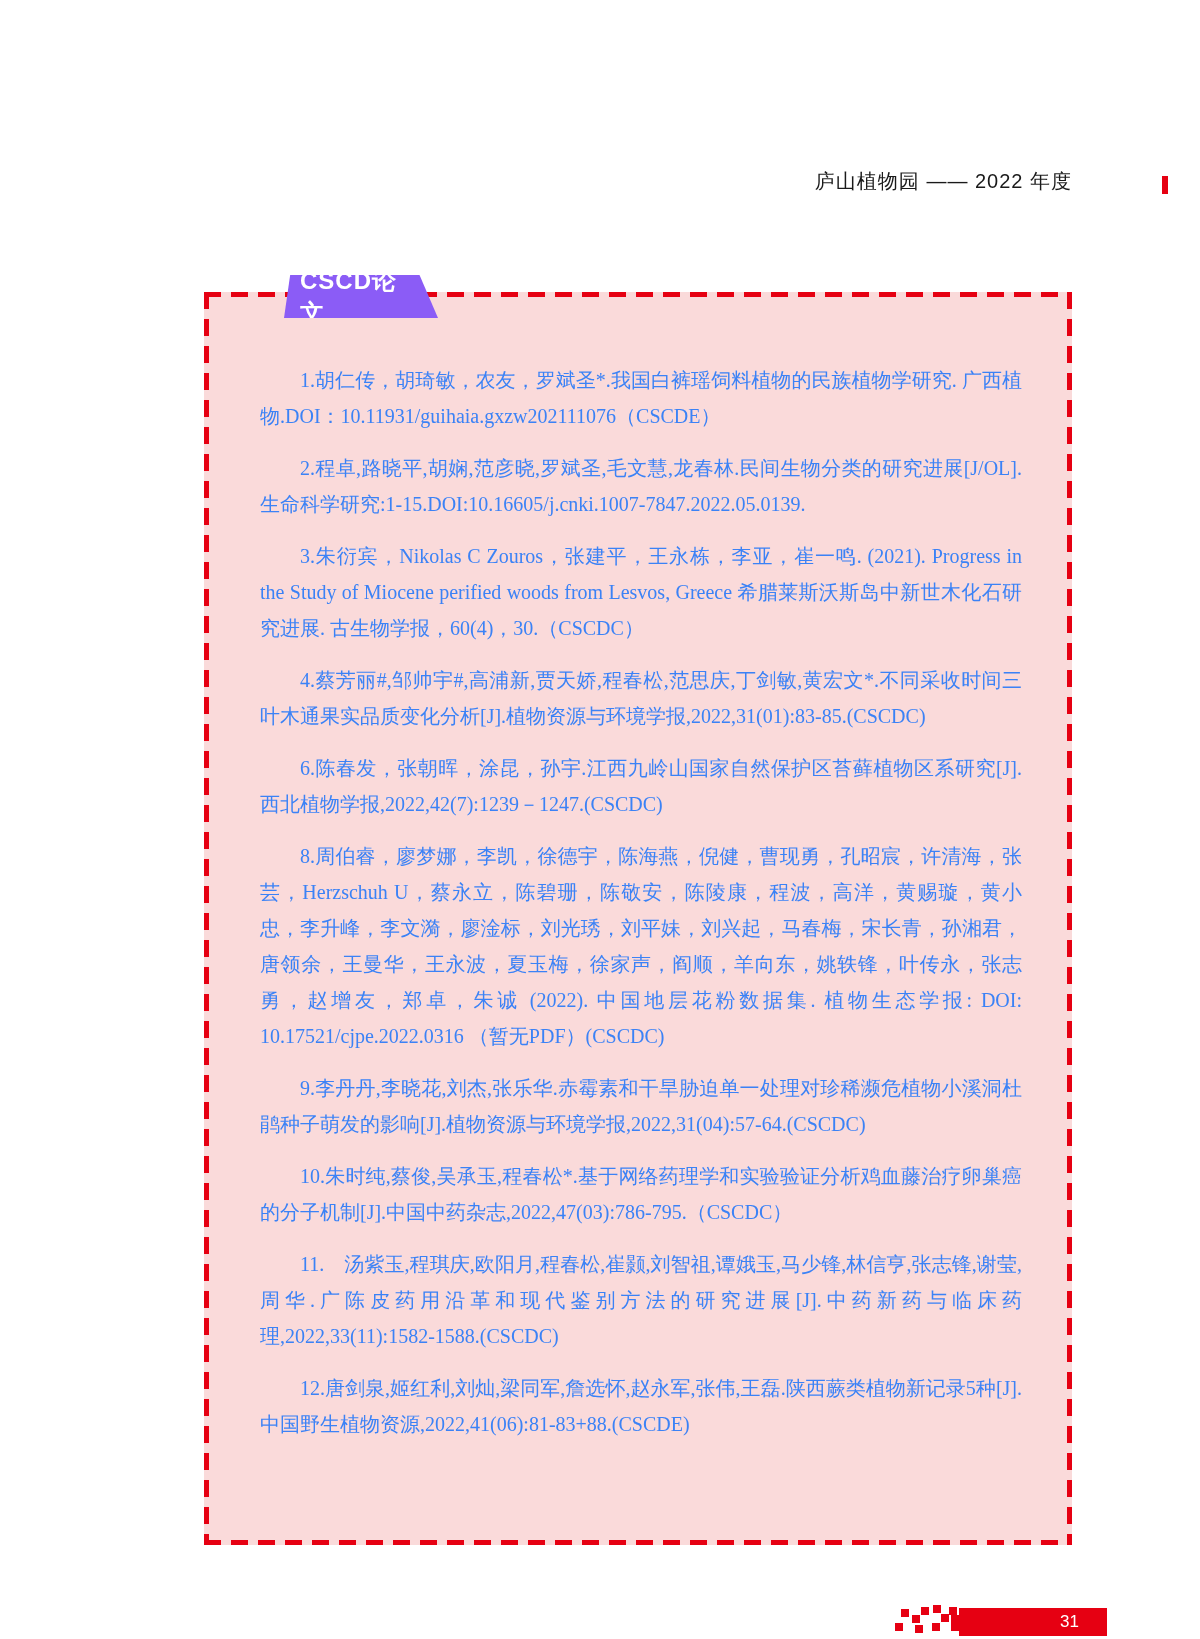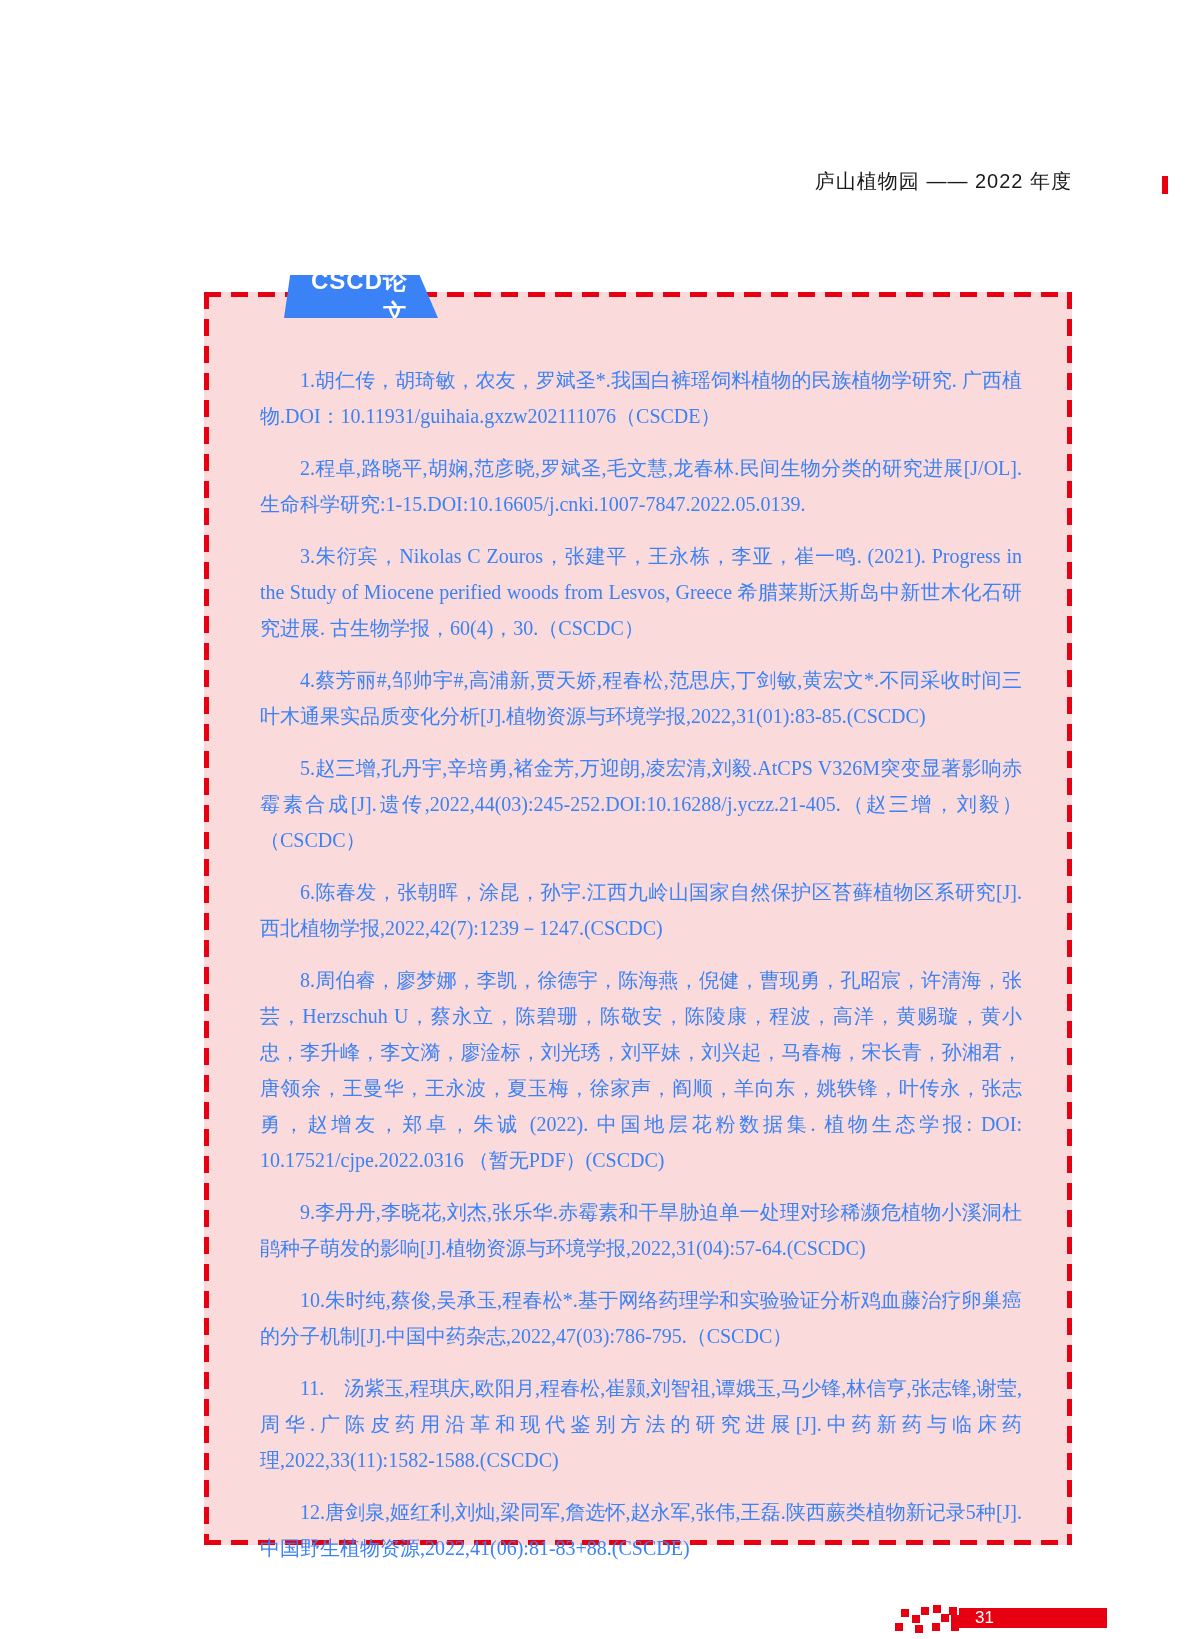--- a/index.html
+++ b/index.html
@@ -57,27 +57,26 @@
   .dash-left { left: 140px; }
   .dash-right { left: 1003px; }
 
   
   .section-tab {
     position: absolute;
     left: 220px;
     top: 211px;
     width: 154px;
     height: 43px;
-    background: #3b82f6;
+    background: #8b5cf6;
     clip-path: polygon(4% 0, 88% 0, 100% 100%, 0 100%);
     display: flex;
     align-items: center;
     justify-content: center;
     z-index: 3;
-    text-align: right;
   }
   .section-tab span {
     font-family: "Liberation Sans", sans-serif;
     font-weight: bold;
     font-size: 24px;
     color: #ffffff;
     letter-spacing: 1px;
     padding-right: 14px;
   }
 
@@ -100,24 +99,25 @@
     margin-bottom: 11px;
     white-space: pre-wrap;
   }
 
   
   .page-num-bar {
     position: absolute;
     left: 895px;
     top: 1544px;
     width: 148px;
-    height: 20px;
+    height: 28px;
     background: #e60012;
     display: flex;
     align-items: center;
+    justify-content: flex-end;
   }
   .page-num-bar span {
     font-family: "Liberation Sans", sans-serif;
     font-size: 17px;
     color: #ffffff;
     padding-right: 12px;
     line-height: 20px;
   }
   .px-sq {
     position: absolute;
@@ -147,21 +147,20 @@
   <div class="refs">
 
       <p class="ref">1.胡仁传，胡琦敏，农友，罗斌圣*.我国白裤瑶饲料植物的民族植物学研究. 广西植物.DOI：10.11931/guihaia.gxzw202111076（CSCDE）</p>
 
       <p class="ref">2.程卓,路晓平,胡娴,范彦晓,罗斌圣,毛文慧,龙春林.民间生物分类的研究进展[J/OL].生命科学研究:1-15.DOI:10.16605/j.cnki.1007-7847.2022.05.0139.</p>
 
       <p class="ref">3.朱衍宾，Nikolas C Zouros，张建平，王永栋，李亚，崔一鸣. (2021). Progress in the Study of Miocene perified woods from Lesvos, Greece 希腊莱斯沃斯岛中新世木化石研究进展. 古生物学报，60(4)，30.（CSCDC）</p>
 
       <p class="ref">4.蔡芳丽#,邹帅宇#,高浦新,贾天娇,程春松,范思庆,丁剑敏,黄宏文*.不同采收时间三叶木通果实品质变化分析[J].植物资源与环境学报,2022,31(01):83-85.(CSCDC)</p>
 
-      <p class="ref">5.赵三增,孔丹宇,辛培勇,褚金芳,万迎朗,凌宏清,刘毅.AtCPS V326M突变显著影响赤霉素合成[J].遗传,2022,44(03):245-252.DOI:10.16288/j.yczz.21-405.（赵三增，刘毅）（CSCDC）</p>
 
       <p class="ref">6.陈春发，张朝晖，涂昆，孙宇.江西九岭山国家自然保护区苔藓植物区系研究[J].西北植物学报,2022,42(7):1239－1247.(CSCDC)</p>
 
 
       <p class="ref">8.周伯睿，廖梦娜，李凯，徐德宇，陈海燕，倪健，曹现勇，孔昭宸，许清海，张芸，Herzschuh U，蔡永立，陈碧珊，陈敬安，陈陵康，程波，高洋，黄赐璇，黄小忠，李升峰，李文漪，廖淦标，刘光琇，刘平妹，刘兴起，马春梅，宋长青，孙湘君，唐领余，王曼华，王永波，夏玉梅，徐家声，阎顺，羊向东，姚轶锋，叶传永，张志勇，赵增友，郑卓，朱诚 (2022). 中国地层花粉数据集. 植物生态学报: DOI: 10.17521/cjpe.2022.0316 （暂无PDF）(CSCDC)</p>
 
       <p class="ref">9.李丹丹,李晓花,刘杰,张乐华.赤霉素和干旱胁迫单一处理对珍稀濒危植物小溪洞杜鹃种子萌发的影响[J].植物资源与环境学报,2022,31(04):57-64.(CSCDC)</p>
 
       <p class="ref">10.朱时纯,蔡俊,吴承玉,程春松*.基于网络药理学和实验验证分析鸡血藤治疗卵巢癌的分子机制[J].中国中药杂志,2022,47(03):786-795.（CSCDC）</p>
 

